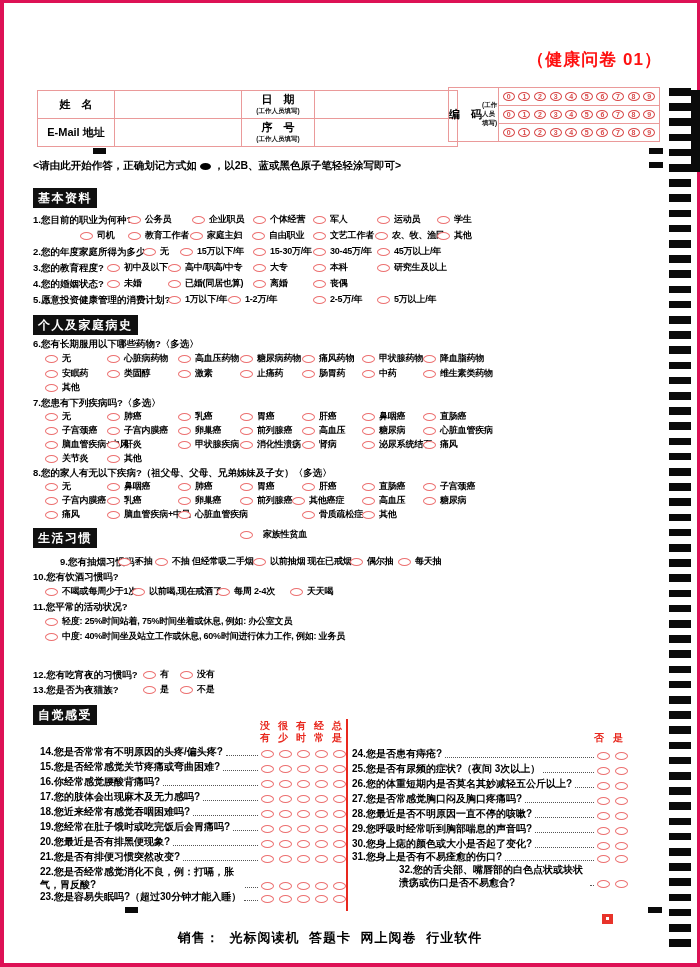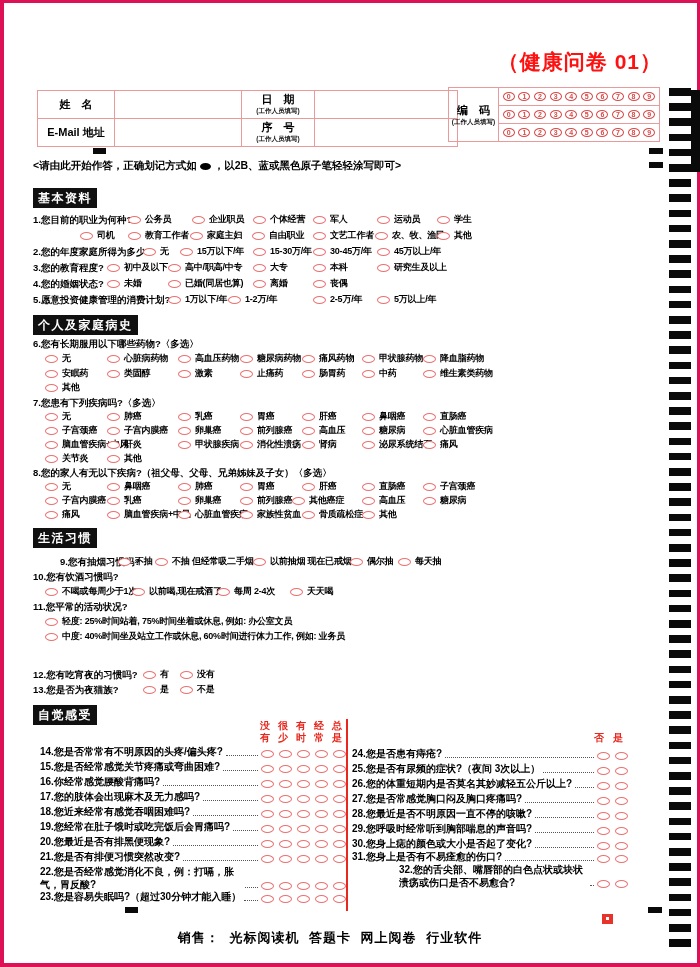--- a/index.html
+++ b/index.html
@@ -5,32 +5,32 @@
   html,body{margin:0;padding:0;background:#fff;}
   .page{position:relative;width:700px;height:967px;background:#fff;overflow:hidden;
         font-family:"Liberation Sans","DejaVu Sans",sans-serif;color:#000;}
   
   .frame{position:absolute;background:#dd1155;z-index:5;}
   .f-left{left:0;top:0;width:4px;height:967px;}
   .f-top{left:0;top:0;width:700px;height:3px;}
   .f-bottom{left:0;top:963px;width:700px;height:4px;}
   .f-right{left:697px;top:0;width:3px;height:967px;}
   
-  .title{position:absolute;top:48px;right:38px;font-size:21px;font-weight:bold;color:#fe1111;letter-spacing:1px;white-space:nowrap;}
+  .title{position:absolute;top:48px;right:38px;font-size:17px;font-weight:bold;color:#fe1111;letter-spacing:1px;white-space:nowrap;}
   
   .info-table{position:absolute;left:37px;top:90px;border-collapse:collapse;}
   .info-table td{border:1px solid #ea9a9a;height:27px;padding:0 3px;vertical-align:middle;}
   .lblc{width:70px;text-align:center;font-weight:bold;font-size:11px;white-space:nowrap;}
   .inpc{width:120px;}
   .lblc2{width:66px;text-align:center;font-weight:bold;font-size:11px;line-height:11px;white-space:nowrap;}
   .inpc2{width:136px;}
   .sub{font-size:6.5px;font-weight:bold;color:#111;}
   
   .code-box{position:absolute;left:448px;top:87px;width:212px;height:55px;border:1px solid #ea9a9a;display:flex;box-sizing:border-box;}
-  .code-label-cell{width:49px;border-right:1px solid #ea9a9a;display:flex;flex-direction:column;justify-content:center;align-items:center;}
+  .code-label-cell{width:49px;border-right:1px solid #ea9a9a;display:flex;flex-direction:row;justify-content:center;align-items:center;}
   .code-label{font-size:11px;font-weight:bold;white-space:nowrap;}
   .code-grid{flex:1;display:flex;flex-direction:column;}
   .code-row{flex:1;display:flex;align-items:center;justify-content:space-around;padding:0 2px;}
   .code-row + .code-row{border-top:1px solid #ea9a9a;}
   .digitBub{width:12px;height:9px;border:1px solid #d84848;border-radius:50%;font-size:7px;line-height:8px;text-align:center;color:#d84848;font-weight:bold;box-sizing:border-box;}
   
   .instruction{position:absolute;left:33px;top:159px;font-size:10.5px;font-weight:bold;white-space:nowrap;}
   .mark-example{display:inline-block;width:11px;height:7px;background:#000;border-radius:50%;vertical-align:middle;margin:0 3px;}
   
   .sec{position:absolute;background:#101010;color:#fff;font-size:12px;font-weight:bold;padding:2px 5px 1px;letter-spacing:1.5px;white-space:nowrap;}
@@ -494,21 +494,21 @@
       <span class="olabel">痛风</span>
     </div>
     <div class="opt" style="left: 107px; top: 508px;">
       <span class="bub"></span>
       <span class="olabel">脑血管疾病+中风</span>
     </div>
     <div class="opt" style="left: 178px; top: 508px;">
       <span class="bub"></span>
       <span class="olabel">心脏血管疾病</span>
     </div>
-    <div class="opt" style="left: 240px; top: 508px;">
+    <div class="opt" style="left: 240px; top: 528px; gap: 6px;">
       <span class="bub"></span>
       <span class="olabel">家族性贫血</span>
     </div>
     <div class="opt" style="left: 302px; top: 508px;">
       <span class="bub"></span>
       <span class="olabel">骨质疏松症</span>
     </div>
     <div class="opt" style="left: 362px; top: 508px;">
       <span class="bub"></span>
       <span class="olabel">其他</span>

